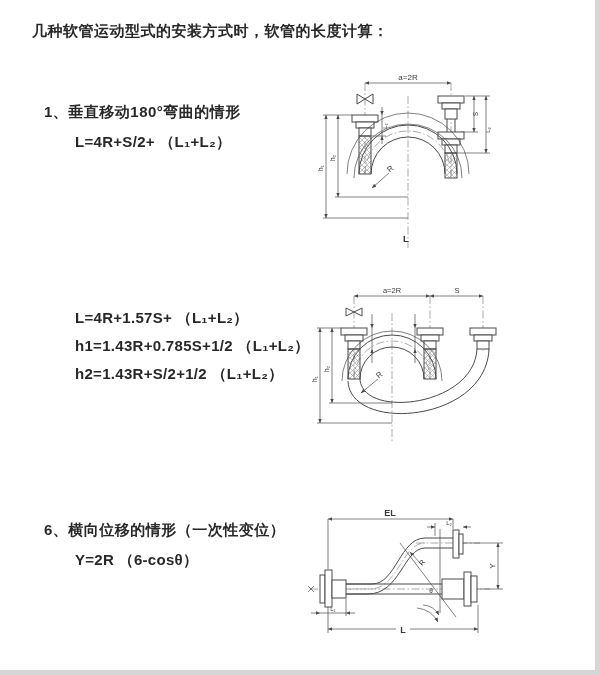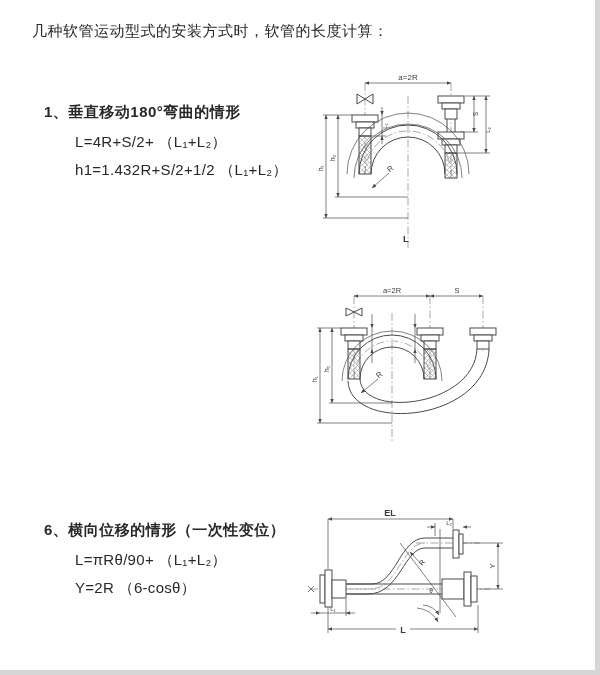--- a/index.html
+++ b/index.html
@@ -2,53 +2,54 @@
 <html><head>
 <meta charset="utf-8">
 <style>
   html,body{margin:0;padding:0;}
   body{
     width:600px;height:675px;position:relative;background:#ffffff;overflow:hidden;
     font-family:"Liberation Sans","DejaVu Sans",sans-serif;color:#282828;
   }
   .edge-right{position:absolute;right:0;top:0;width:5px;height:675px;background:#d6d6d6;}
   .edge-bottom{position:absolute;left:0;bottom:0;width:600px;height:5px;background:#d6d6d6;}
-  .title{position:absolute;left:32px;top:22px;margin:0;font-size:15px;font-weight:normal;letter-spacing:0.5px;}
+  .title{position:absolute;left:32px;top:22px;margin:0;font-size:15px;font-weight:bold;letter-spacing:0.5px;}
   .sec{position:absolute;left:44px;width:270px;}
   .sec h2{margin:0 0 6px 0;font-size:15px;font-weight:bold;letter-spacing:0.5px;line-height:21px;}
-  .sec p.f{margin:0 0 0 31px;font-size:15px;font-weight:normal;line-height:28px;letter-spacing:0.3px;white-space:nowrap;}
+  .sec p.f{margin:0 0 0 31px;font-size:15px;font-weight:bold;line-height:28px;letter-spacing:0.3px;white-space:nowrap;}
   #sec1{top:101px;} #sec2{top:304px;} #sec3{top:519px;}
   .dg{position:absolute;}
   #dg1{left:302px;top:70px;} #dg2{left:300px;top:283px;} #dg3{left:298px;top:503px;}
   .ln{fill:none;stroke:#4a4a4a;stroke-width:1;}
   .th{fill:none;stroke:#4a4a4a;stroke-width:0.7;}
   .cl{fill:none;stroke:#6f6f6f;stroke-width:0.6;stroke-dasharray:8 2.5 1.5 2.5;}
   .fr{fill:#ffffff;stroke:#4a4a4a;stroke-width:1;}
   .vv{fill:#ffffff;stroke:#4a4a4a;stroke-width:1;}
   .dt{font-family:"Liberation Sans","DejaVu Sans",sans-serif;fill:#3a3a3a;}
 </style>
 </head>
 <body>
 
 <div>
 
   <p class="title">几种软管运动型式的安装方式时，软管的长度计算：</p>
 
   <section class="sec" id="sec1">
     <h2>1、垂直移动180°弯曲的情形</h2>
     <p class="f">L=4R+S/2+ （L₁+L₂）</p>
-    <p class="f">h1=1.432R+S/2+1/2 （L₁+L₂）</p>
   </section>
 
   <section class="sec" id="sec2">
+    <p class="f">L=4R+1.57S+ （L₁+L₂）</p>
+    <p class="f">h1=1.43R+0.785S+1/2 （L₁+L₂）</p>
+    <p class="f">h2=1.43R+S/2+1/2 （L₁+L₂）</p>
   </section>
 
   <section class="sec" id="sec3">
     <h2>6、横向位移的情形（一次性变位）</h2>
-    <p class="f">L=πRθ/90+ （L₁+L₂）</p>
     <p class="f">Y=2R （6-cosθ）</p>
   </section>
 
   <svg class="dg" id="dg1" width="245" height="190" viewBox="0 0 245 190">
     <defs>
       <marker id="m1" viewBox="0 0 8 8" refX="7" refY="4" markerWidth="7" markerHeight="7" orient="auto-start-reverse">
         <path d="M0,1 L7,4 L0,7 z" fill="#4a4a4a"></path>
       </marker>
       <pattern id="p1" width="5" height="5" patternUnits="userSpaceOnUse">
         <path d="M0,5 L5,0 M0,0 L5,5" stroke="#8a8a8a" stroke-width="0.5"></path>

